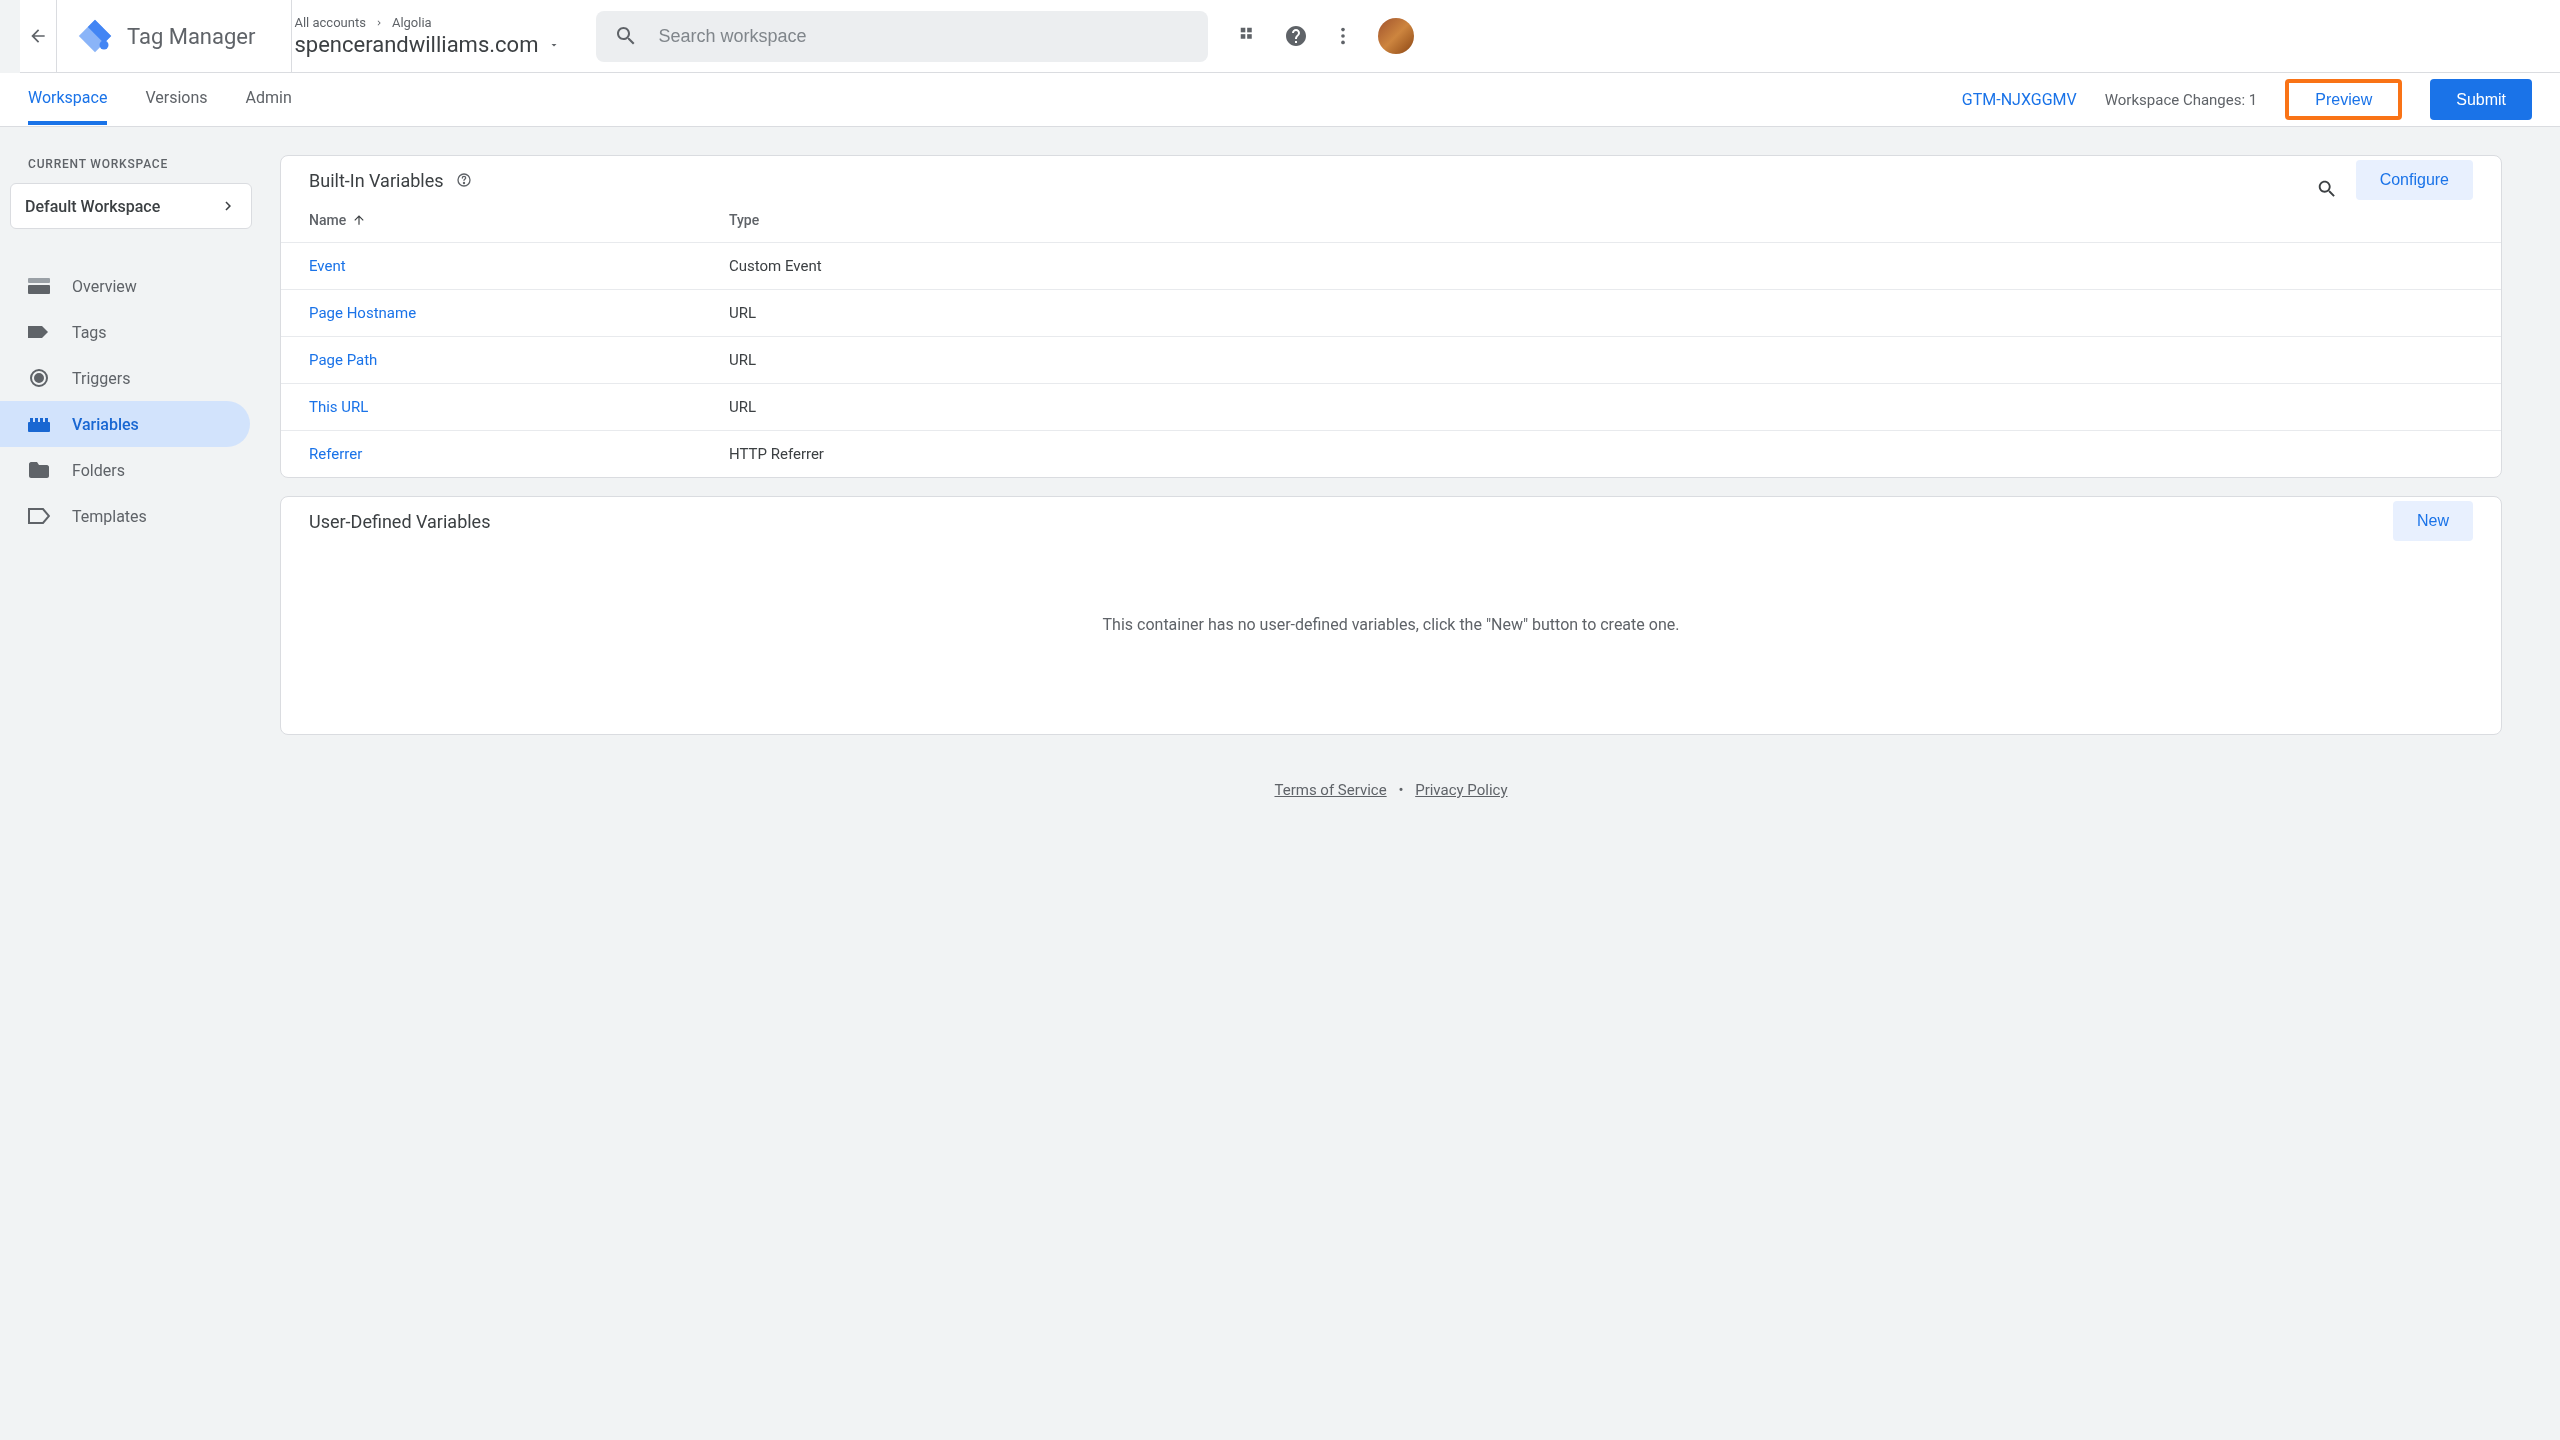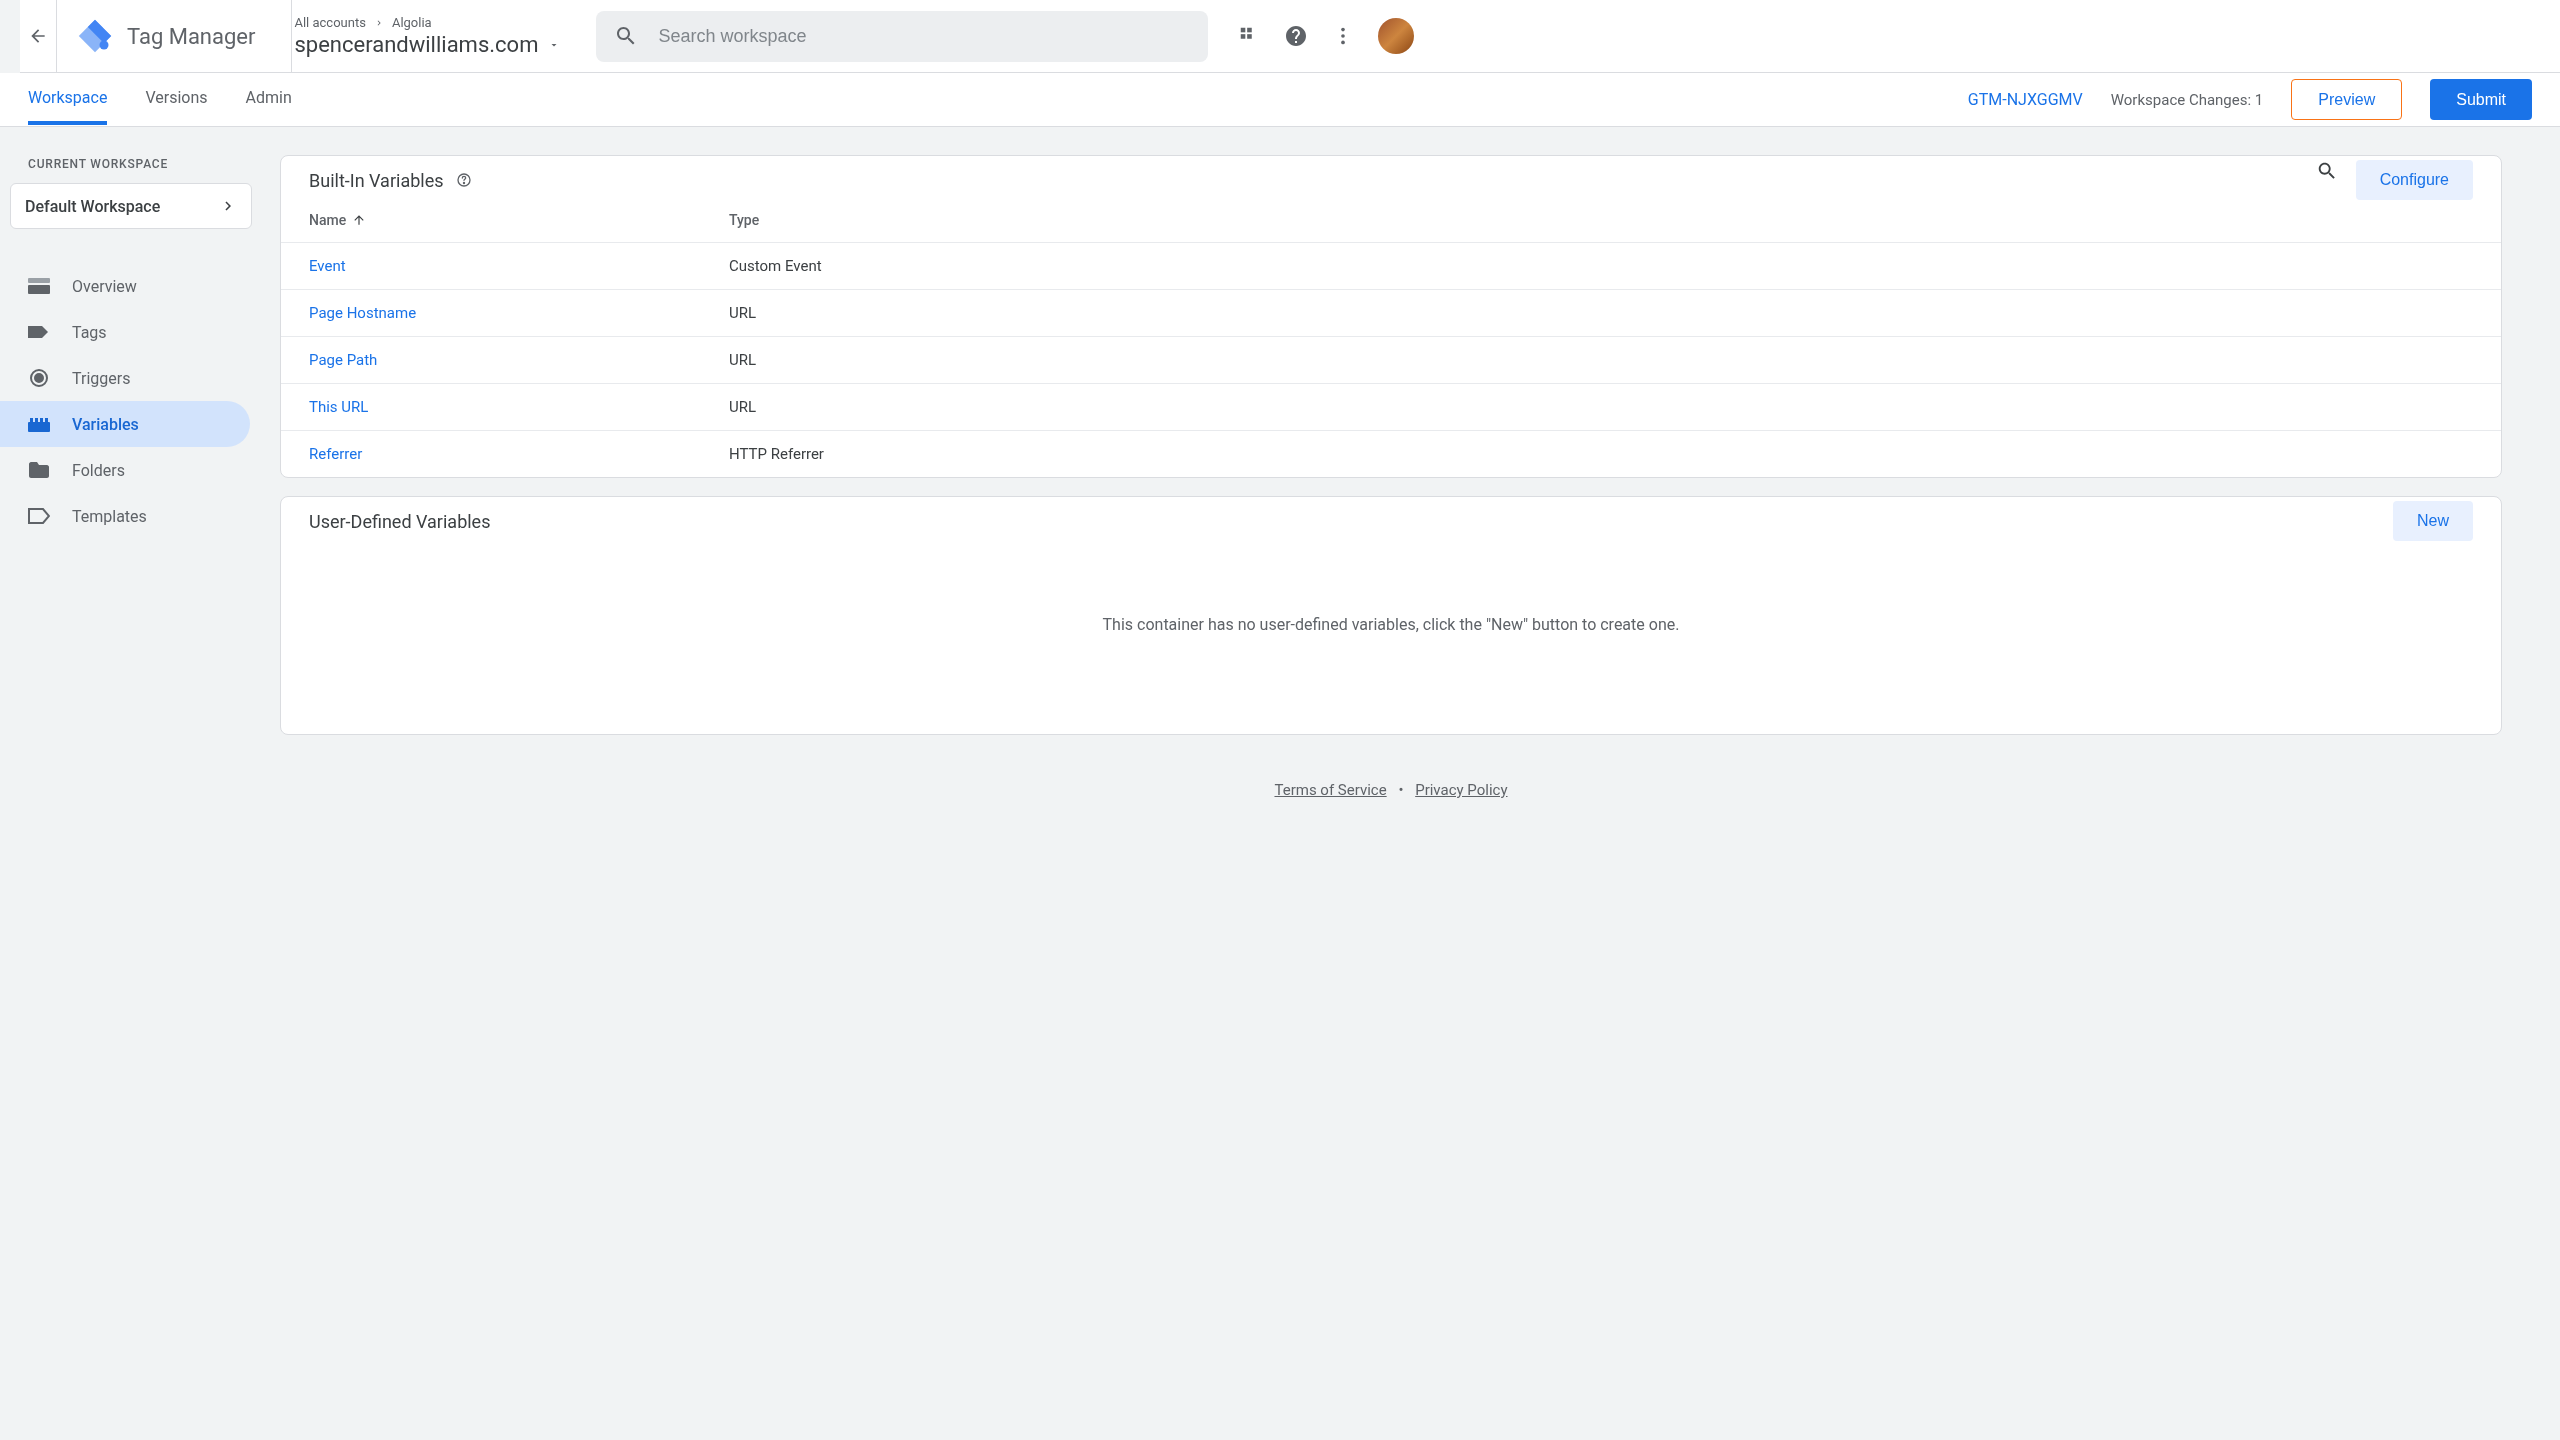--- a/index.html
+++ b/index.html
@@ -23,40 +23,40 @@
     .avatar { width: 36px; height: 36px; border-radius: 50%; background: linear-gradient(135deg, #a0522d 0%, #cd853f 50%, #8b4513 100%); }
     
     
     .nav-tabs { background: #fff; height: 54px; display: flex; align-items: center; padding: 0 28px; border-bottom: 1px solid #dadce0; }
     .tab { font-size: 16px; color: #5f6368; padding: 14px 0; margin-right: 38px; cursor: pointer; border-bottom: 4px solid transparent; }
     .tab.active { color: #1a73e8; border-bottom-color: #1a73e8; }
     .nav-right { margin-left: auto; display: flex; align-items: center; gap: 28px; }
     .gtm-id { color: #1a73e8; font-size: 16px; cursor: pointer; }
     .workspace-changes { color: #5f6368; font-size: 15px; }
     .btn { height: 41px; padding: 0 26px; border-radius: 4px; font-size: 16px; cursor: pointer; display: flex; align-items: center; border: none; }
-    .btn-outline { background: #fff; color: #1a73e8; border: 1px solid #f97316; }
+    .btn-outline { background: #fff; color: #1a73e8; border: 4px solid #f97316; }
     .btn-primary { background: #1a73e8; color: #fff; }
     
     
     .main { display: flex; }
     .sidebar { width: 280px; padding: 30px 0 0 0; }
     .sidebar-label { font-size: 12px; color: #5f6368; letter-spacing: 0.8px; padding: 0 0 12px 28px; font-weight: 500; }
     .workspace-selector { background: #fff; border: 1px solid #dadce0; border-radius: 6px; margin: 0 28px 0 10px; height: 46px; display: flex; align-items: center; justify-content: space-between; padding: 0 14px; cursor: pointer; }
     .workspace-selector span { font-size: 16px; color: #3c4043; font-weight: 500; }
     .side-nav { margin-top: 34px; }
     .side-item { height: 46px; display: flex; align-items: center; padding: 0 0 0 28px; gap: 22px; cursor: pointer; color: #5f6368; font-size: 16px; border-radius: 0 25px 25px 0; margin-right: 30px; }
     .side-item.active { background: #d2e3fc; color: #1967d2; font-weight: 500; }
     .side-icon { width: 22px; height: 22px; display: flex; align-items: center; justify-content: center; }
     
     
     .content { flex: 1; padding: 28px 58px 40px 0; }
     .card { background: #fff; border-radius: 8px; border: 1px solid #dadce0; margin-bottom: 18px; }
     .card-header { display: flex; align-items: center; padding: 4px 28px; }
     .card-title { font-size: 18px; color: #3c4043; display: flex; align-items: center; gap: 12px; }
-    .card-actions { margin-left: auto; display: flex; align-items: flex-start; gap: 18px; }
+    .card-actions { margin-left: auto; display: flex; align-items: flex-end; gap: 18px; }
     .btn-text { background: #e8f0fe; color: #1a73e8; height: 40px; padding: 0 24px; border-radius: 4px; font-size: 16px; border: none; cursor: pointer; }
     .table { width: 100%; }
     .table-header { display: flex; padding: 8px 28px 14px; border-bottom: 1px solid #e8eaed; }
     .col-name { width: 420px; font-size: 14px; color: #5f6368; font-weight: 500; display: flex; align-items: center; gap: 6px; }
     .col-type { font-size: 14px; color: #5f6368; font-weight: 500; }
     .table-row { display: flex; padding: 14px 28px; border-bottom: 1px solid #e8eaed; }
     .table-row:last-child { border-bottom: none; }
     .row-name { width: 420px; color: #1a73e8; font-size: 15px; cursor: pointer; }
     .row-type { color: #3c4043; font-size: 15px; }
     .empty-state { text-align: center; padding: 70px 0 100px; color: #5f6368; font-size: 16px; }

